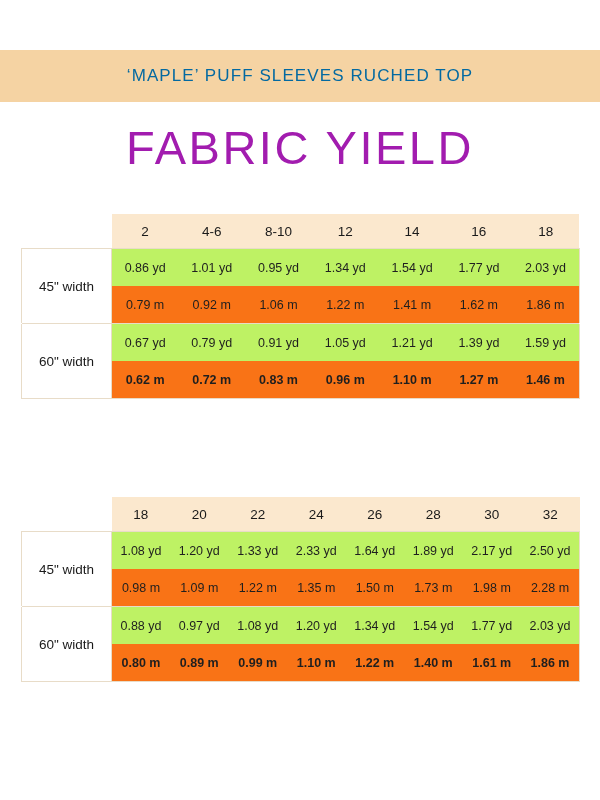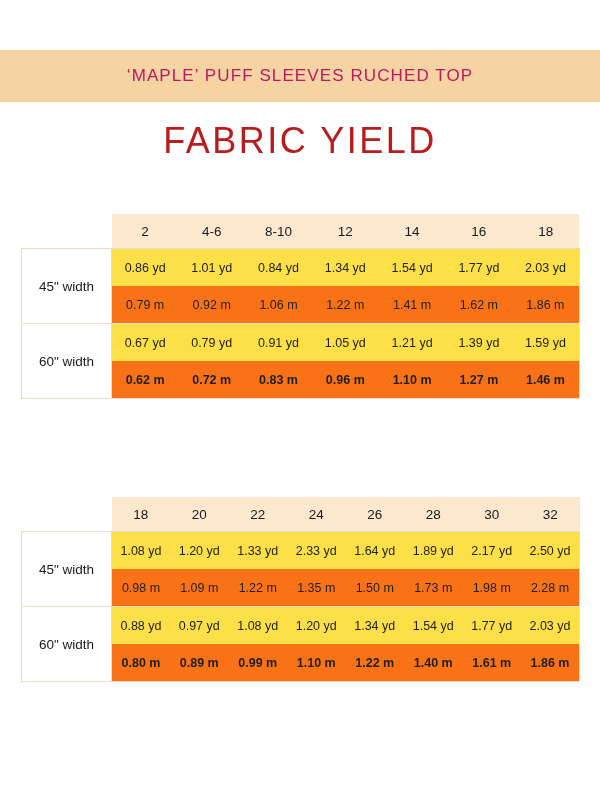--- a/index.html
+++ b/index.html
@@ -23,35 +23,35 @@
     width: 600px;
     height: 52px;
     background: #f5d3a3;
     display: flex;
     align-items: center;
     justify-content: center;
   }
   .banner-text {
     font-size: 17px;
     letter-spacing: 1.1px;
-    color: #be185d;
+    color: #0369a1;
     font-weight: 400;
     white-space: nowrap;
   }
 
   .page-title {
     position: absolute;
     left: 0;
     top: 120px;
     width: 600px;
     text-align: center;
-    font-size: 36px;
+    font-size: 47px;
     letter-spacing: 2.5px;
     font-weight: 300;
-    color: #b91c1c;
+    color: #a21caf;
   }
 
   .table-block {
     position: absolute;
     left: 21px;
     width: 558px;
   }
   .table-block.first { top: 214px; }
   .table-block.second { top: 497px; }
 
@@ -98,21 +98,21 @@
   .row-label.bottom-border { border-bottom: 1px solid #e8dcc8; }
 
   .val {
     height: 37px;
     text-align: center;
     font-size: 12.5px;
     color: #1f1f1f;
     vertical-align: middle;
     border: none;
   }
-  .band-white { background: #fde047; }
+  .band-white { background: #bef264; }
   .band-tint { background: #f97316; }
 
   .band-white.edge-top { border-top: 1px solid #e8dcc8; }
   .band-tint.edge-bottom { border-bottom: 1px solid #e8dcc8; font-weight: bold; }
   .val.edge-right { border-right: 1px solid #e8dcc8; margin-top: 32px; }
 
   .sep-row td {
     height: 1px;
     padding: 0;
     background: #e8dcc8;
@@ -142,21 +142,21 @@
         <td class="hdr-cell">12</td>
         <td class="hdr-cell">14</td>
         <td class="hdr-cell">16</td>
         <td class="hdr-cell">18</td>
       </tr>
 
       <tr>
         <td class="row-label top-border" rowspan="2">45" width</td>
         <td class="val band-white edge-top">0.86 yd</td>
         <td class="val band-white edge-top">1.01 yd</td>
-        <td class="val band-white edge-top">0.84 yd</td>
+        <td class="val band-white edge-top">0.95 yd</td>
         <td class="val band-white edge-top">1.34 yd</td>
         <td class="val band-white edge-top">1.54 yd</td>
         <td class="val band-white edge-top">1.77 yd</td>
         <td class="val band-white edge-top edge-right">2.03 yd</td>
       </tr>
       <tr>
         <td class="val band-tint">0.79 m</td>
         <td class="val band-tint">0.92 m</td>
         <td class="val band-tint">1.06 m</td>
         <td class="val band-tint">1.22 m</td>

